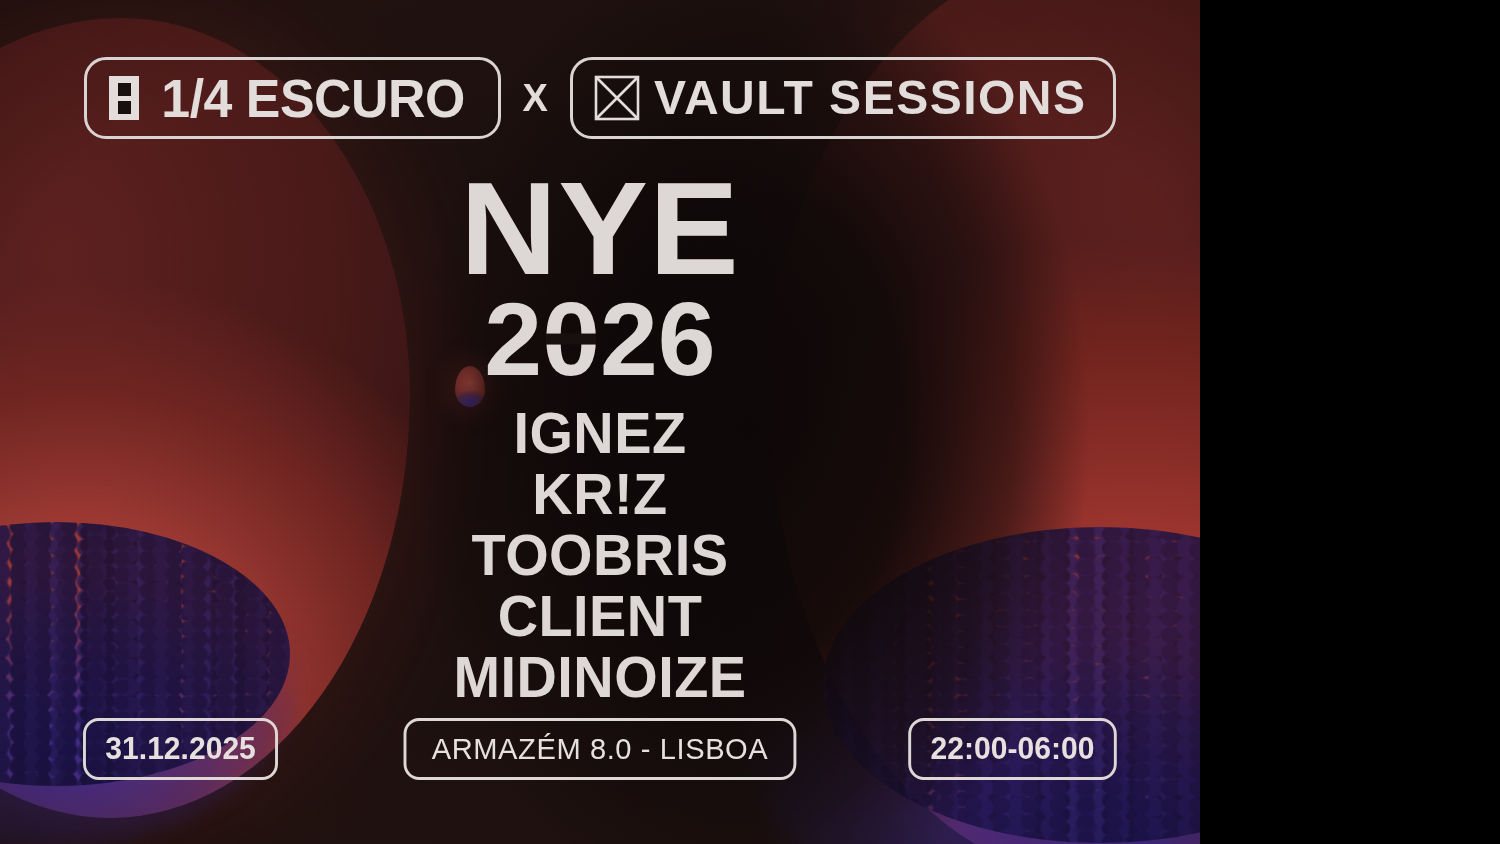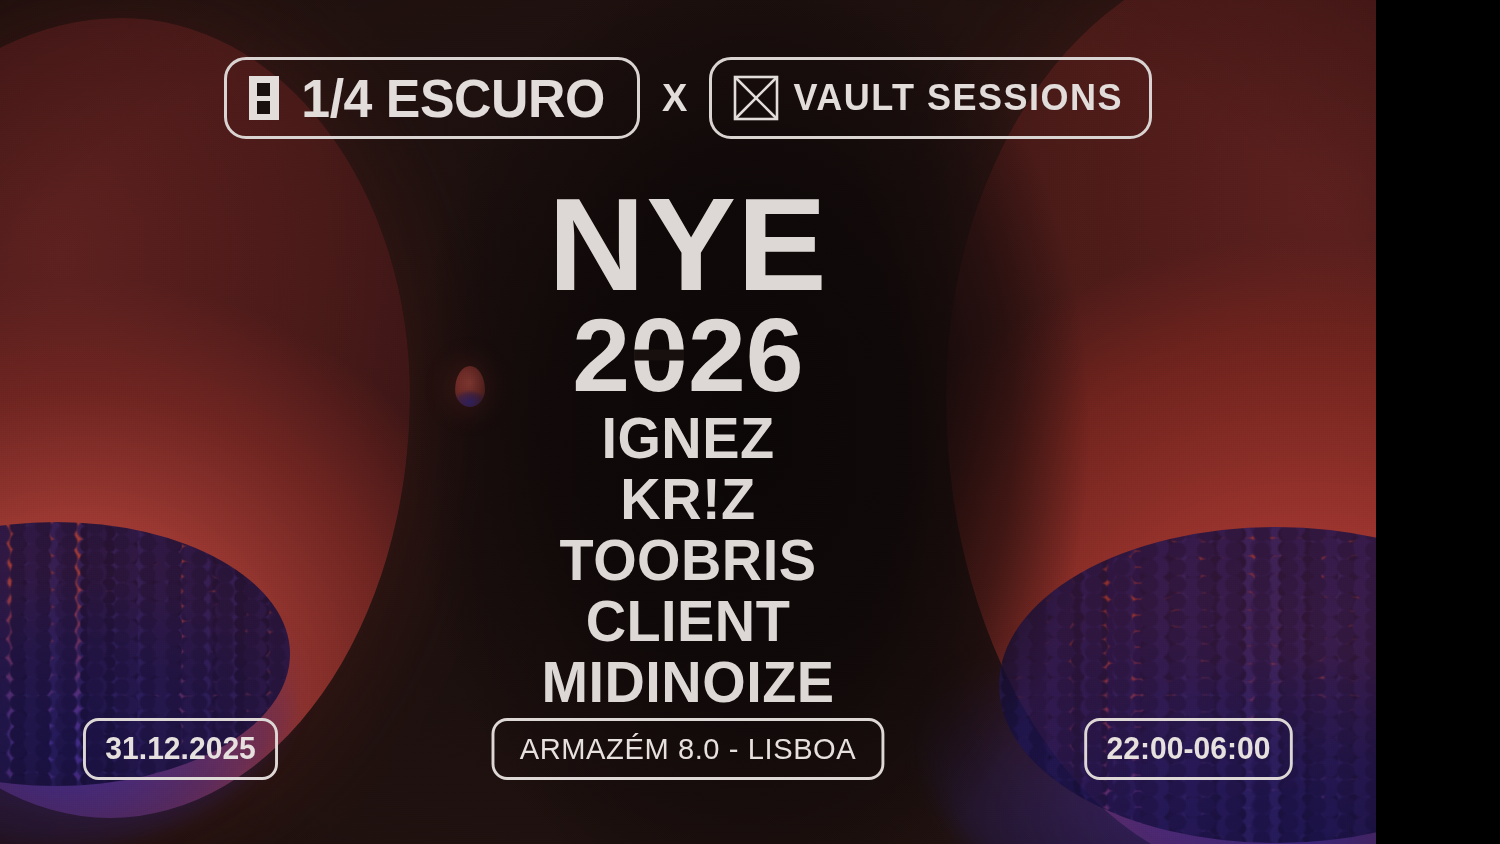--- a/index.html
+++ b/index.html
@@ -2,21 +2,21 @@
 <html><head>
 <meta charset="utf-8">
 <style>
   html, body {
     margin: 0;
     padding: 0;
     background: #000;
   }
   .poster {
     position: relative;
-    width: 1376px;
+    width: 1200px;
     height: 844px;
     overflow: hidden;
     background: #a21caf;
     font-family: "Liberation Sans", sans-serif;
     user-select: none;
   }
 
   
   .bg-layer {
     position: absolute;
@@ -247,31 +247,31 @@
     height: 82px;
     padding: 0 26px 0 20px;
     gap: 13px;
   }
   .vault-mark {
     width: 48px;
     height: 48px;
     flex: none;
   }
   .badge-vault .badge-text {
-    font-size: 36px;
+    font-size: 48px;
     font-weight: 600;
     letter-spacing: 1.5px;
     line-height: 1;
     white-space: nowrap;
   }
 
   
   .main-block {
     position: absolute;
-    top: 188px;
+    top: 172px;
     left: 0;
     right: 0;
     text-align: center;
     color: #ddd7d5;
   }
   .title-nye {
     font-size: 132px;
     font-weight: 700;
     line-height: 0.86;
     letter-spacing: 1px;
@@ -295,21 +295,21 @@
   .year-zero .bar {
     position: absolute;
     left: 50%;
     top: 50%;
     transform: translate(-50%, -50%);
     width: 0.48em;
     height: 0.105em;
     background: #17100f;
   }
   .lineup {
-    margin-top: 5px;
+    margin-top: 16px;
   }
   .artist {
     font-size: 57px;
     font-weight: 700;
     line-height: 1.07;
     letter-spacing: 0.5px;
     transform: scaleX(0.98);
     color: #ddd7d5;
   }
 

